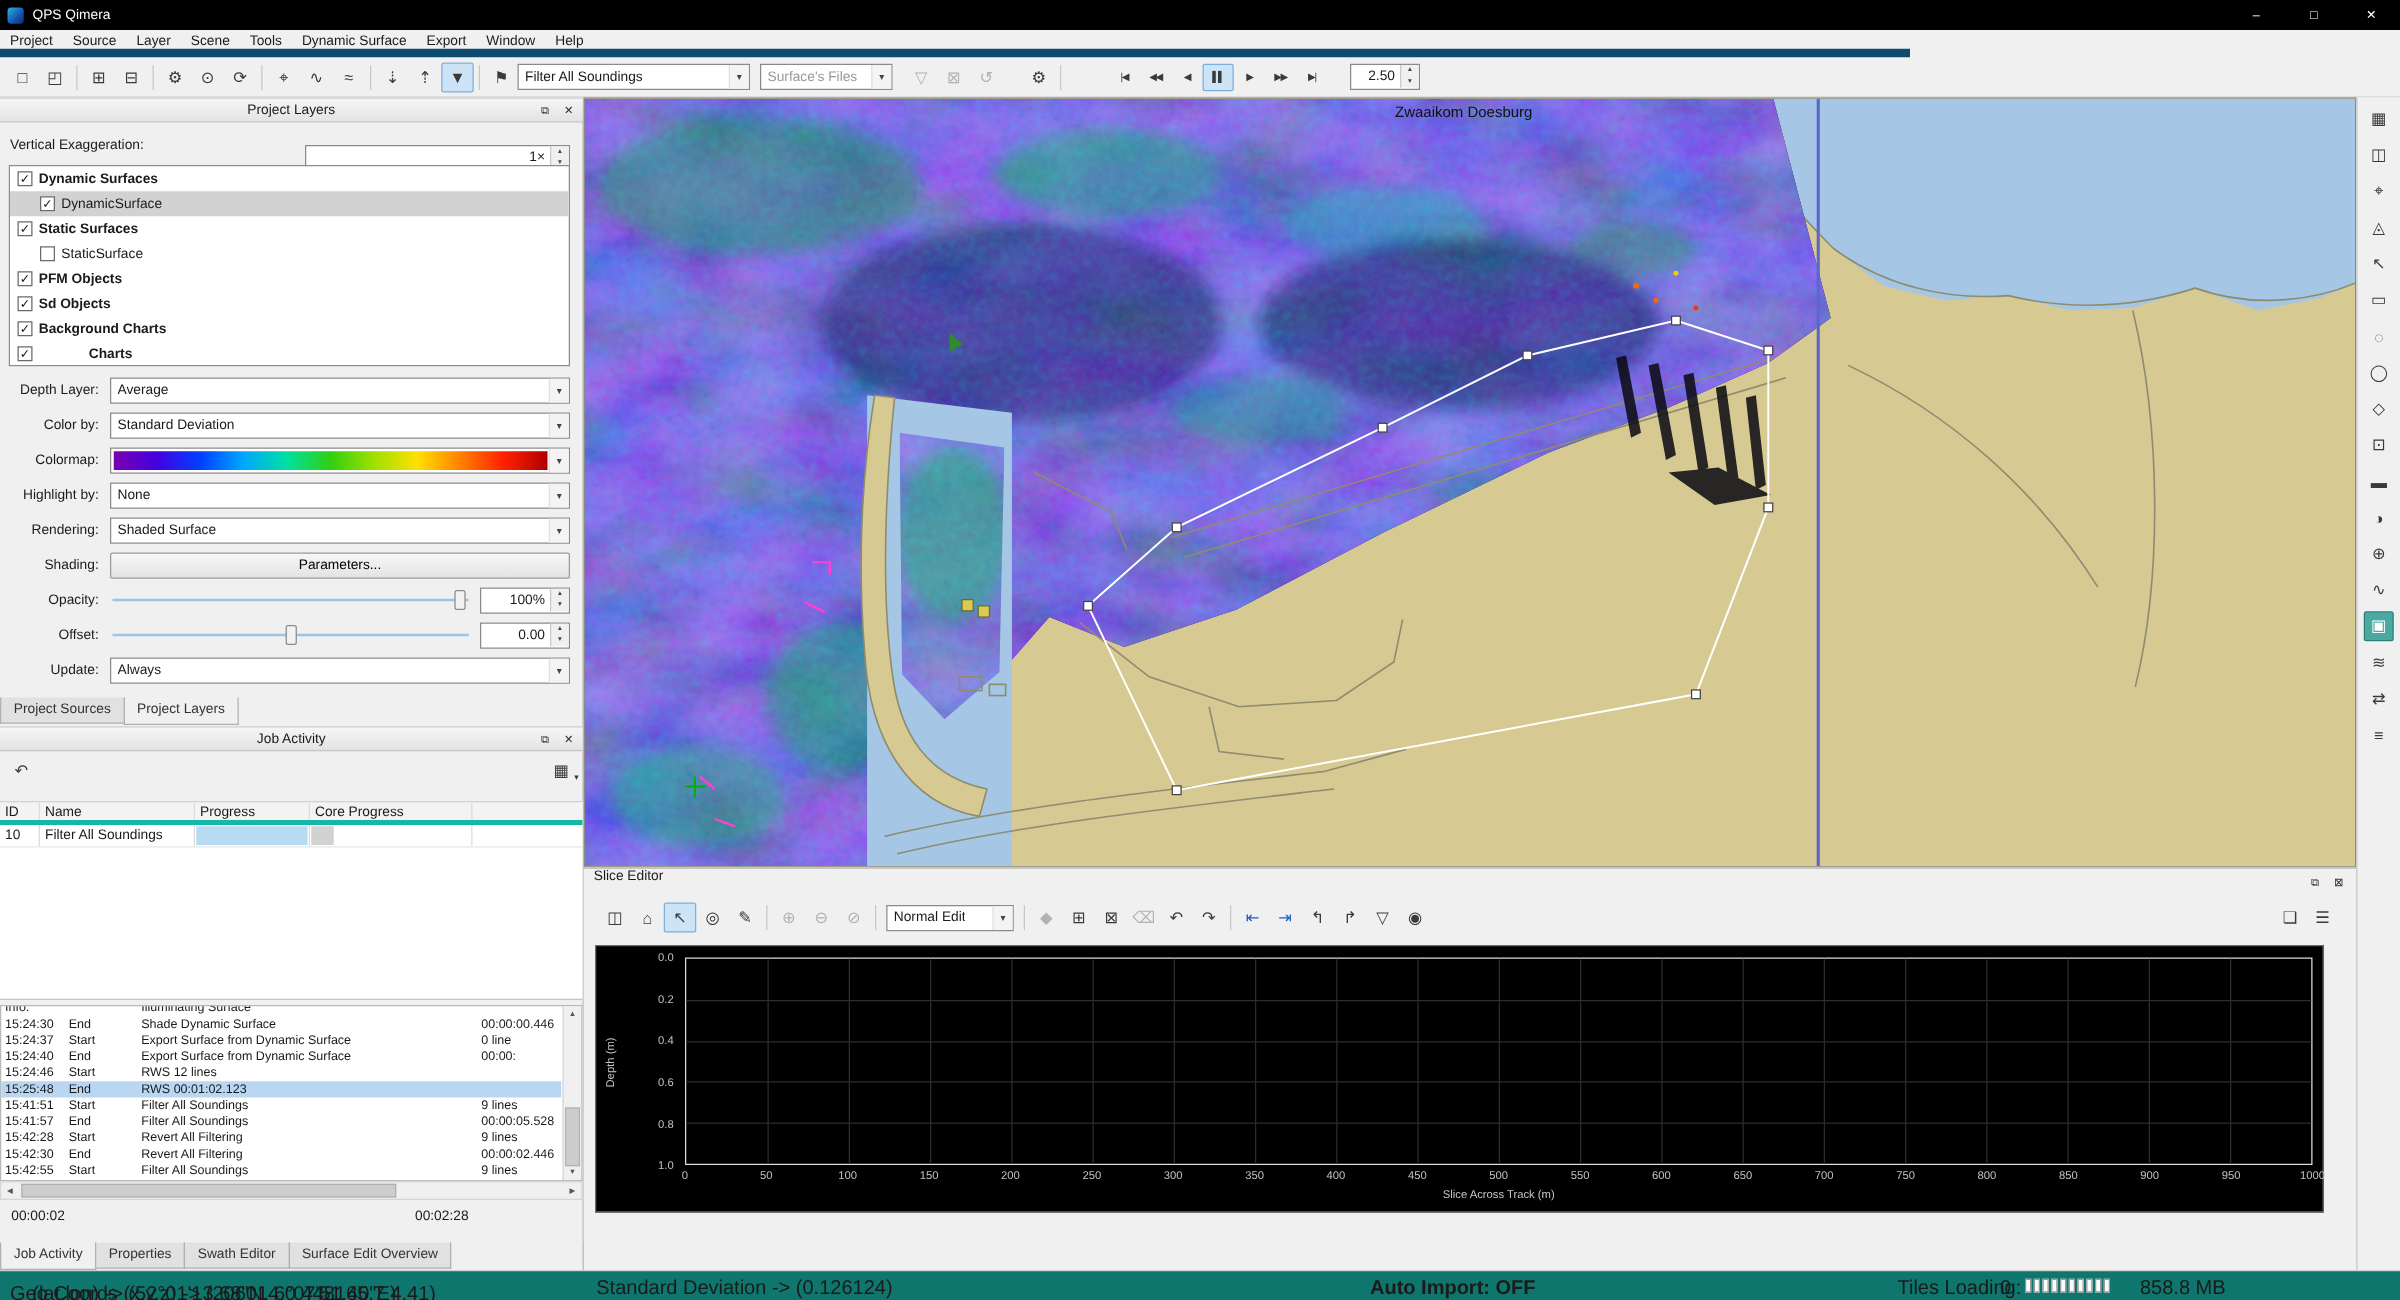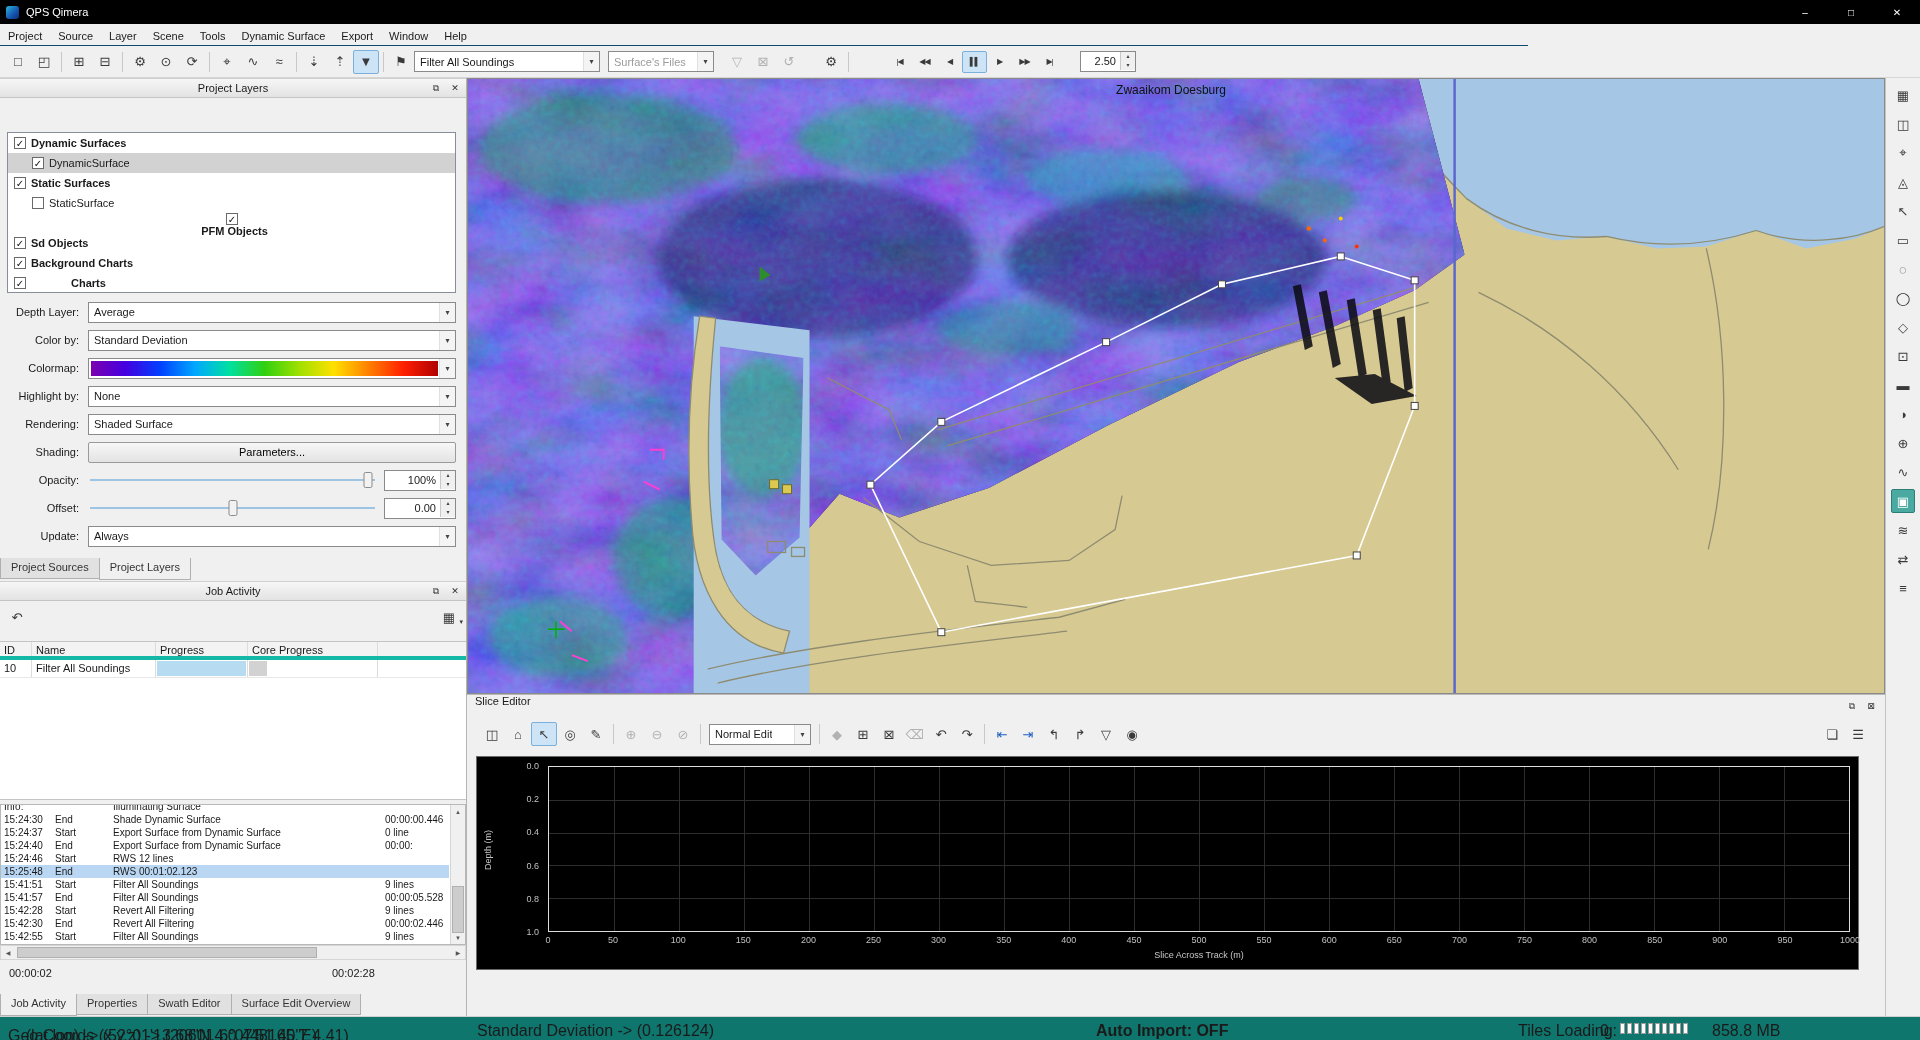--- a/index.html
+++ b/index.html
@@ -7,21 +7,21 @@
 body{font-family:"Liberation Sans","DejaVu Sans",sans-serif;font-size:11px;color:#1a1a1a;background:#888}
 #app{position:relative;width:1920px;height:1040px;background:#f0f0f0;overflow:hidden}
 
 
 .titlebar{position:absolute;left:0;top:0;width:1920px;height:24px;background:#000;color:#fff;display:flex;align-items:center;font-size:11px}
 .app-logo{width:13px;height:13px;margin:0 7px 0 6px;border-radius:3px;background:linear-gradient(135deg,#2bb7d8,#1553b0 60%,#0a2f73)}
 .win-controls{margin-left:auto;display:flex;height:100%}
 .win-btn{width:46px;height:100%;display:flex;align-items:center;justify-content:center;font-size:10px;color:#fff}
 
 
-.menubar{position:absolute;left:0;top:24px;width:1528px;height:22px;background:#f0f0f0;display:flex;align-items:flex-end;border-bottom:1px solid #0c4a6e}
+.menubar{position:absolute;left:0;top:24px;width:1528px;height:22px;background:#f0f0f0;display:flex;align-items:flex-start;border-bottom:7px solid #0c4a6e}
 .menu-item{padding:3px 8px}
 .toolbar{position:absolute;left:0;top:46px;width:1920px;height:32px;background:#f0f0f0;display:flex;align-items:center;padding:0 5px;border-bottom:1px solid #d5d5d5}
 .tbtn{width:26px;height:24px;display:inline-flex;align-items:center;justify-content:center;font-size:13px;color:#3a3a3a;border:1px solid transparent;border-radius:2px;flex:none}
 .tbtn.pressed{background:#cde3f6;border-color:#7ab0dd}
 .tbtn.off{color:#b2b2b2}
 .tbtn.accent{color:#2060c0}
 .vsep{width:1px;height:20px;background:#c8c8c8;margin:0 4px;flex:none}
 .combo{height:21px;background:#fff;border:1px solid #8a8a8a;display:inline-flex;align-items:center;position:relative;padding:0 18px 0 5px;flex:none}
 .combo.grow{flex:1}
 .combo .cval{white-space:nowrap;overflow:hidden}
@@ -214,39 +214,51 @@
   <div class="left-dock">
 
     <div class="panel-head" id="pl-head">
       <span>Project Layers</span>
       <span class="ph-icons" id="pl-head-icons">
           <span class="ph-btn">⧉</span>
           <span class="ph-btn">✕</span>
         </span>
     </div>
 
+    <div id="ve-row">
+      <span>Vertical Exaggeration:</span>
+      <span id="ve-ctl" style="position:absolute;right:0;left:230px;display:flex;justify-content:flex-end">
+          <span class="spin" style="width: 212px;">
+            <span class="sval">1×</span>
+            <span class="sar">
+              <span class="sau">▴</span>
+              <span class="sad">▾</span>
+            </span>
+          </span>
+        </span>
+    </div>
 
     <div id="layer-tree">
         <div class="tree-row" style="padding-left: 6px;">
           <span class="cb on"></span>
           <span class="tlabel b">Dynamic Surfaces</span>
         </div>
         <div class="tree-row sel" style="padding-left: 24px;">
           <span class="cb on"></span>
           <span class="tlabel">DynamicSurface</span>
         </div>
         <div class="tree-row" style="padding-left: 6px;">
           <span class="cb on"></span>
           <span class="tlabel b">Static Surfaces</span>
         </div>
         <div class="tree-row" style="padding-left: 24px;">
           <span class="cb"></span>
           <span class="tlabel">StaticSurface</span>
         </div>
-        <div class="tree-row" style="padding-left: 6px; flex-direction: column;">
+        <div class="tree-row" style="padding-left: 6px;">
           <span class="cb on"></span>
           <span class="tlabel b">PFM Objects</span>
         </div>
         <div class="tree-row" style="padding-left: 6px;">
           <span class="cb on"></span>
           <span class="tlabel b">Sd Objects</span>
         </div>
         <div class="tree-row" style="padding-left: 6px;">
           <span class="cb on"></span>
           <span class="tlabel b">Background Charts</span>

